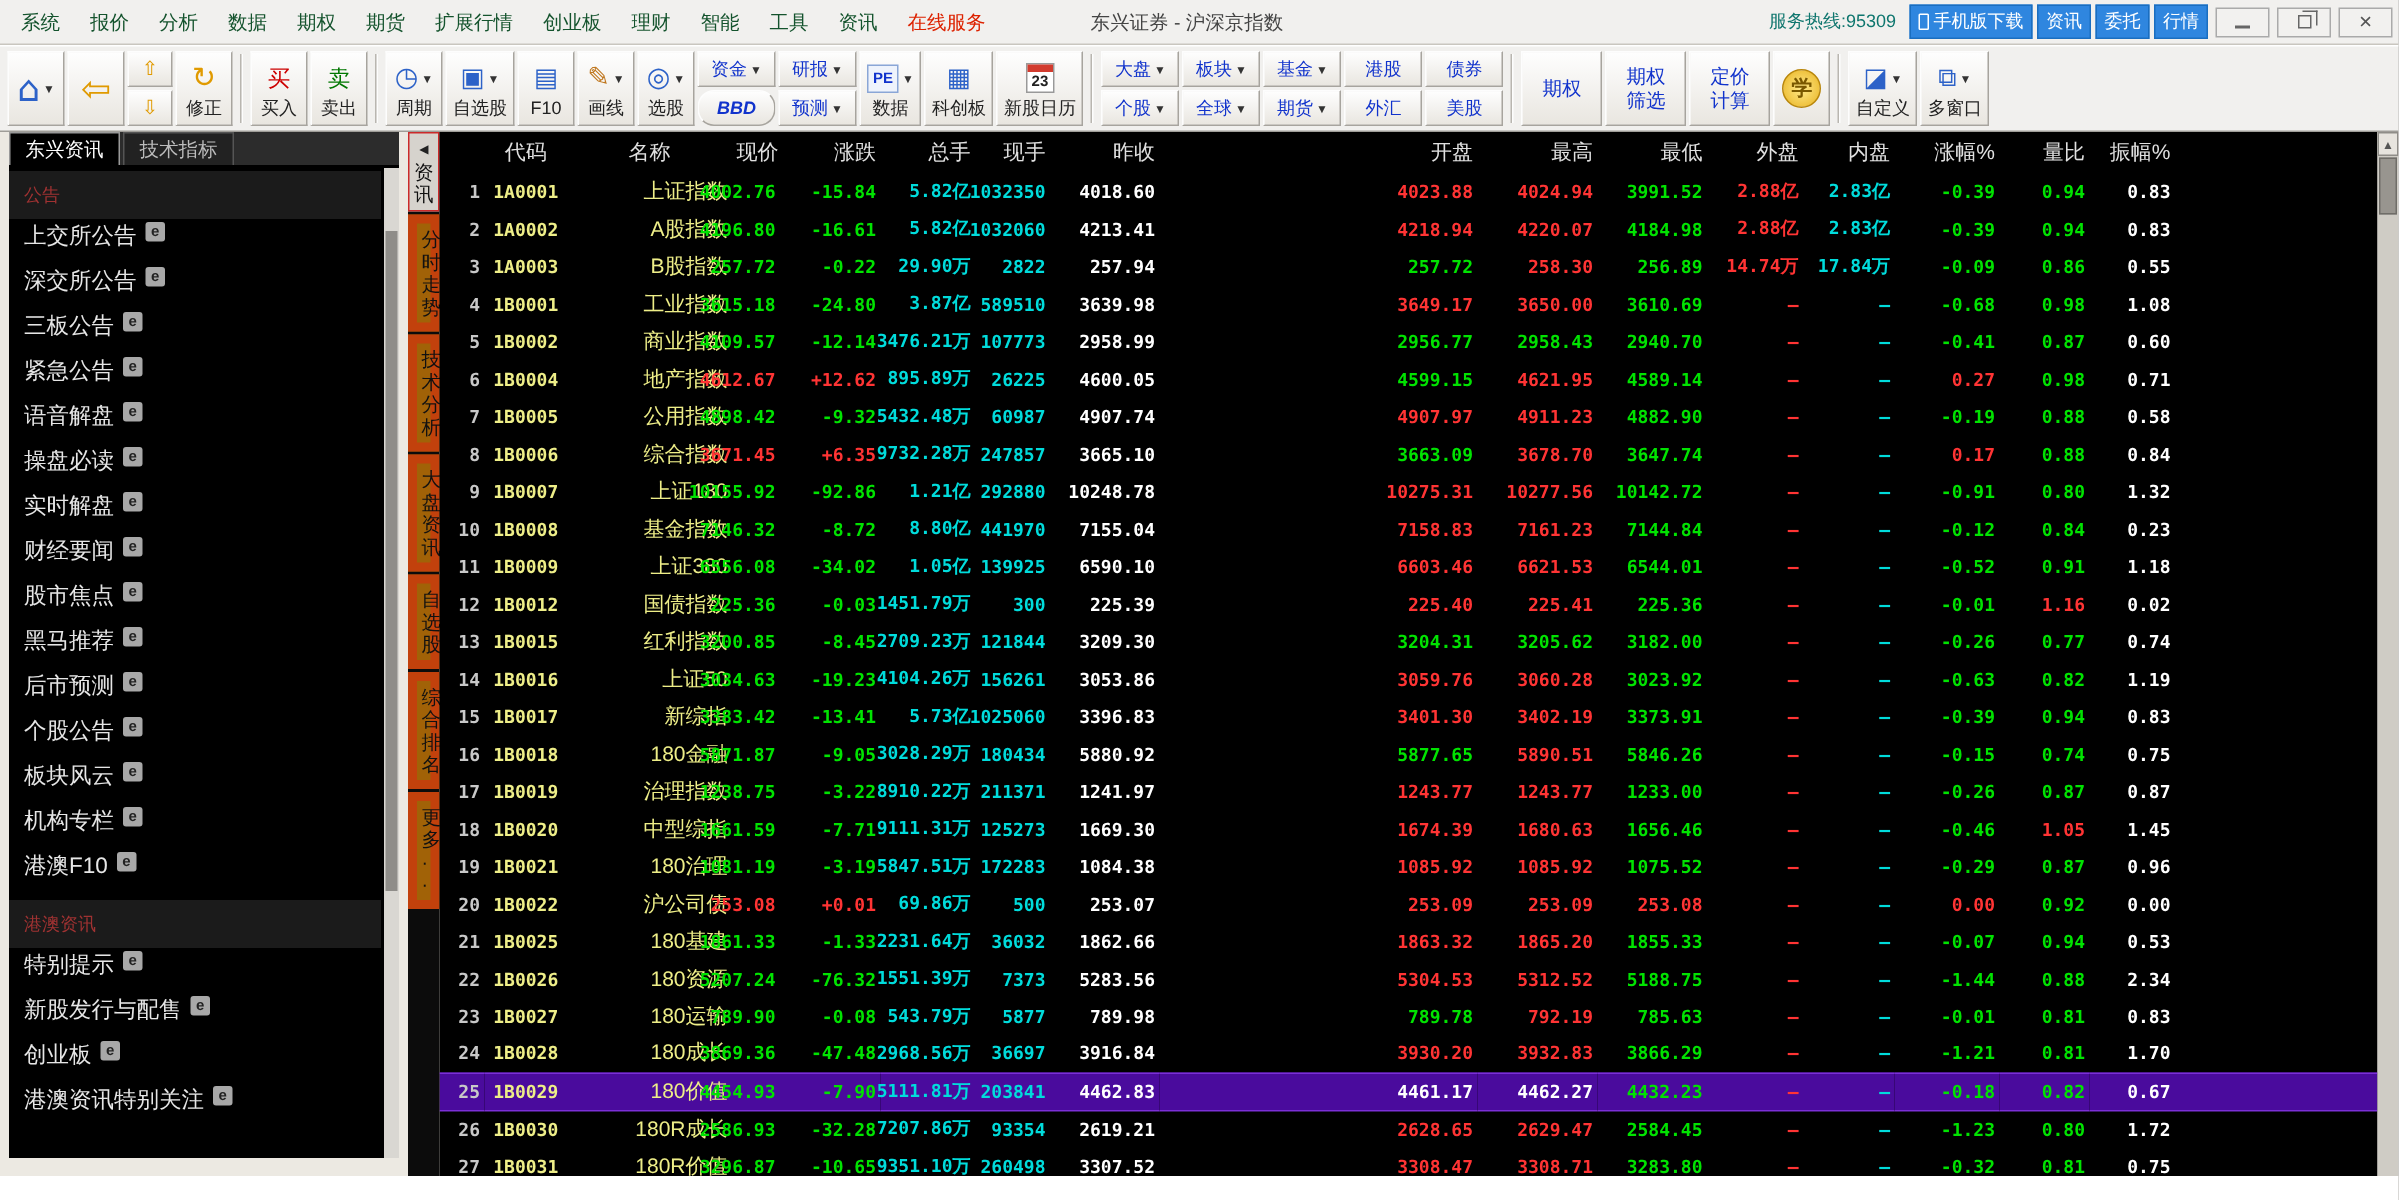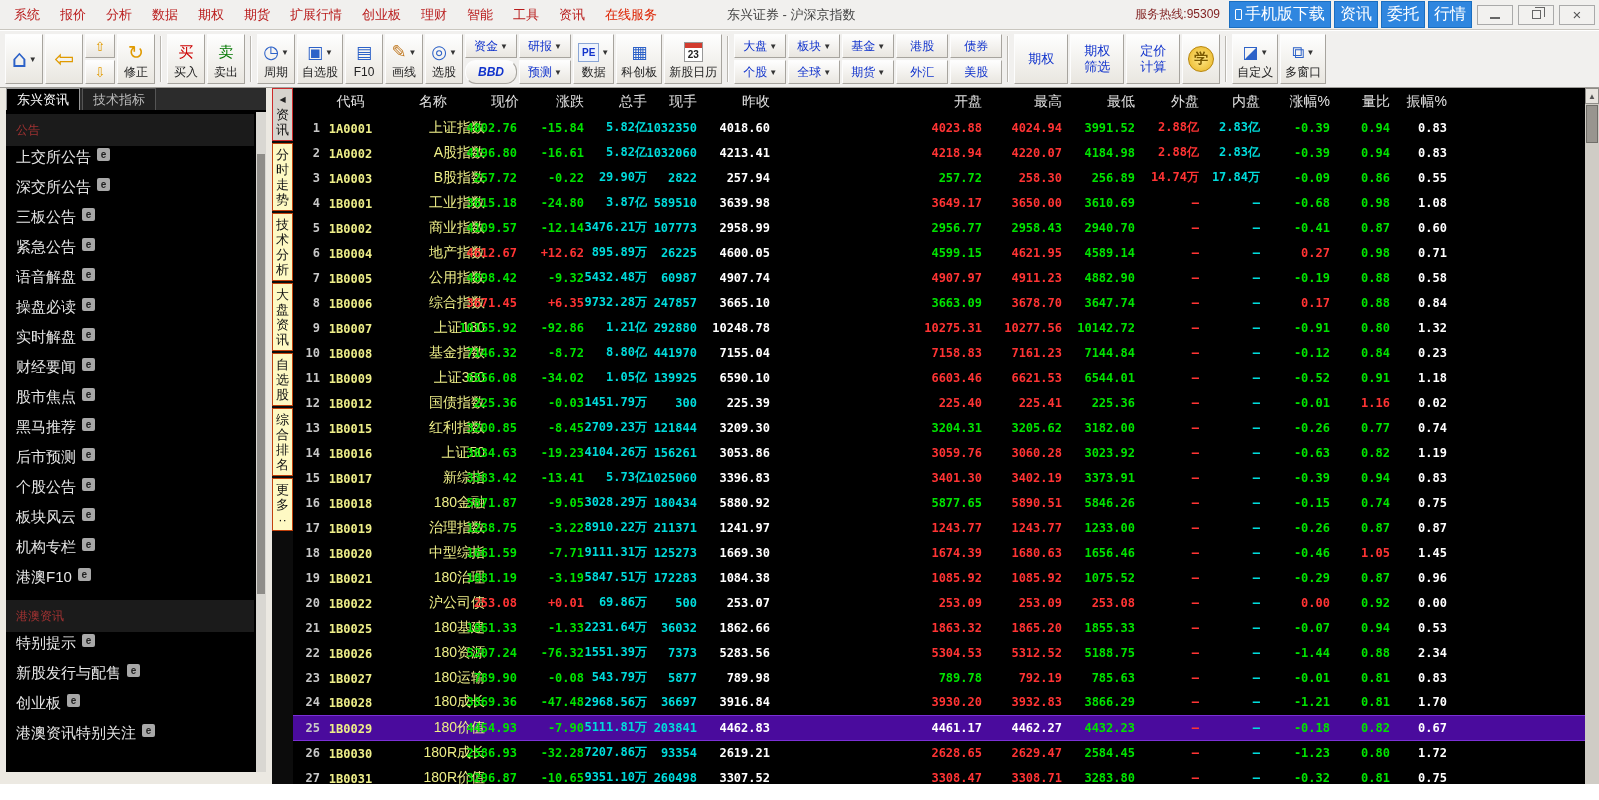--- a/index.html
+++ b/index.html
@@ -4,27 +4,27 @@
 <style>
   * { box-sizing: border-box; margin: 0; padding: 0; }
   html,body { width:1599px; height:800px; overflow:hidden; background:#fff;
               font-family:"Liberation Sans","DejaVu Sans",sans-serif; }
   .app { position:relative; width:1599px; height:800px; background:#ece9e2; }
 
   
   .titlebar { position:absolute; top:0; left:0; right:0; height:30px; background:#f1f0ee;
               border-bottom:1px solid #c9c6bf; display:flex; align-items:center; padding:0 4px; }
   .menubar { display:flex; align-items:center; }
-  .menu-item { font-size:13px; color:#b91c1c; padding:0 10px; cursor:default; }
+  .menu-item { font-size:13px; color:#14532d; padding:0 10px; cursor:default; }
   .menu-item.hot { color:var(--hot_red); }
   .app-title { font-size:13px; color:#444; margin-left:60px; white-space:nowrap; }
   .tb-right { margin-left:auto; display:flex; align-items:center; }
-  .hotline { font-size:12px; color:#7f1d1d; margin-right:6px; white-space:nowrap; }
+  .hotline { font-size:12px; color:#0f766e; margin-right:6px; white-space:nowrap; }
   .blue-btn { background:var(--titlebar_blue_btn); border:1px solid #1a6ec0; color:#fff;
-              font-size:16px; padding:2px 5px; margin-left:3px; display:flex; align-items:center; white-space:nowrap; }
+              font-size:12px; padding:2px 5px; margin-left:3px; display:flex; align-items:center; white-space:nowrap; }
   .phone-glyph { display:inline-block; width:7px; height:11px; border:1px solid #fff; border-radius:1px; margin-right:3px; }
   .win-btn { width:36px; height:20px; background:#f2f1ef; border:1px solid #aaa; margin-left:5px;
              display:flex; align-items:center; justify-content:center; color:#555; font-size:13px; }
   .glyph-min { display:block; width:10px; border-bottom:2px solid #666; margin-top:7px; }
   .glyph-restore { position:relative; display:block; width:9px; height:9px; border:1px solid #666; }
   .glyph-restore::before { content:""; position:absolute; left:2px; top:-4px; width:9px; height:9px; border:1px solid #666; border-bottom:none; border-left:none; }
 
   
   .toolbar { position:absolute; top:30px; left:0; right:0; height:58px; background:#f1f0ee;
              border-top:1px solid #fff; border-bottom:1px solid #9f9d98;
@@ -61,21 +61,21 @@
   .side-section-header { height:32px; line-height:32px; background:#1b1b1b; color:var(--section_red);
                          font-size:12px; padding-left:10px; margin:2px 0; }
   .side-item { height:30px; display:flex; align-items:flex-start; color:#e6e6e6; font-size:15px; padding-left:10px; }
   .e-icon { width:13px; height:13px; margin-left:6px; background:#a8a8a8; border-radius:2px; color:#222;
             font:bold 10px "Liberation Sans",sans-serif; display:flex; align-items:center; justify-content:center; }
   .side-scroll { position:absolute; right:0; top:24px; width:10px; bottom:0; background:#d9d7d2; }
   .side-thumb { position:absolute; left:1px; right:1px; top:42px; height:440px; background:#8f8d89; }
 
   
   .vtabs-col { position:absolute; left:272px; top:88px; width:21px; bottom:16px; background:#0c0c0c; }
-  .vtab { width:21px; background:#fef9c3; border:1px solid #c2410c; color:#111; font-size:13px; line-height:15px;
+  .vtab { width:21px; background:#a16207; border:6px solid #c2410c; color:#111; font-size:13px; line-height:15px;
           text-align:center; padding:3px 3px; margin-bottom:2px; word-break:break-all; cursor:default; }
   .vtab.active { background:#d6d3cd; border:1px solid #cc2a2a; }
   .vtab .collapse { font-size:8px; color:#222; display:block; }
 
   
   .grid { position:absolute; left:293px; top:88px; width:1292px; bottom:0; background:#000; overflow:hidden; }
   table.grid-table { border-collapse:collapse; table-layout:fixed; width:1292px; }
   .grid-table th { height:27px; font-size:14px; font-weight:normal; color:var(--header_text); padding:0 3px; white-space:nowrap; }
   .grid-table td { height:25px; padding:0 3px; white-space:nowrap; overflow:visible; }
   .al { text-align:center; } .ar { text-align:right; } .ac { text-align:center; }

